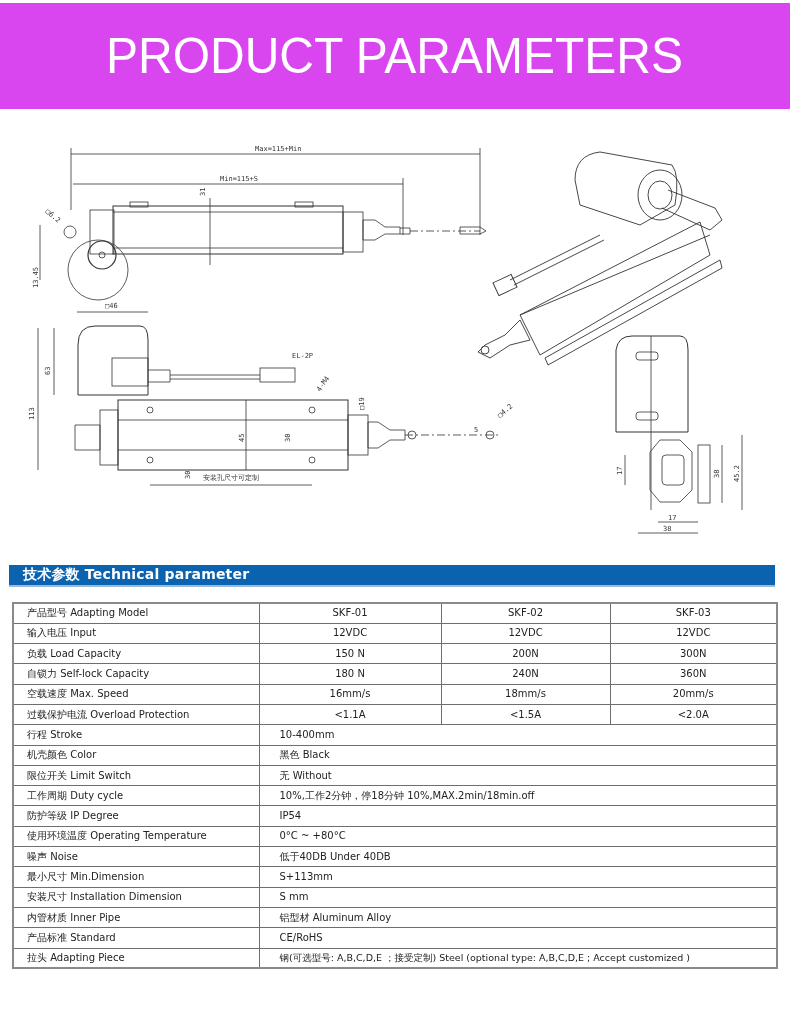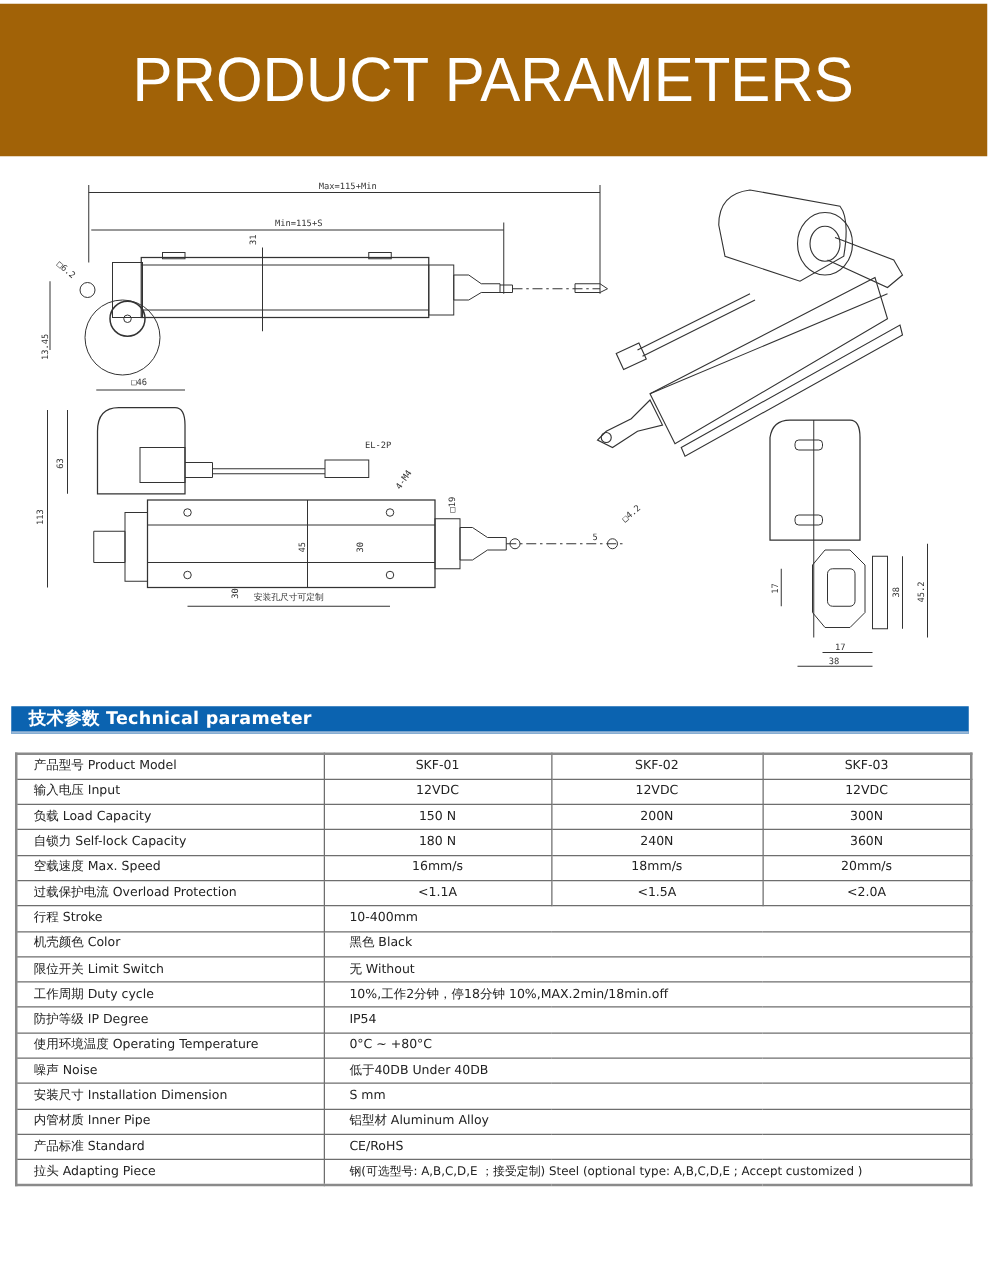--- a/index.html
+++ b/index.html
@@ -1,21 +1,21 @@
 <!DOCTYPE html>
 <html><head>
 <meta charset="utf-8">
 <style>
   * { box-sizing: border-box; margin: 0; padding: 0; }
   html, body { width: 790px; height: 1029px; background: #ffffff; overflow: hidden; }
   body { position: relative; font-family: "Liberation Sans", "DejaVu Sans", sans-serif; color: #222; }
 
   .banner {
-    position: absolute; left: 0; top: 3px; width: 790px; height: 122px;
-    background: #a16207; display: flex; align-items: center; justify-content: center;
+    position: absolute; left: 0; top: 3px; width: 790px; height: 106px;
+    background: #d946ef; display: flex; align-items: center; justify-content: center;
   }
   .banner-title {
     color: #ffffff; font-size: 50px; letter-spacing: 0px;
     font-family: "Liberation Sans", sans-serif; transform: scaleX(0.96);
   }
 
   .drawing { position: absolute; left: 0; top: 130px; width: 790px; height: 420px; }
   .drawing svg { width: 100%; height: 100%; }
   .dim-text { font-family: "DejaVu Sans Mono", monospace; font-size: 7px; fill: #333; }
 
@@ -162,21 +162,21 @@
 
 <table class="spec">
   <colgroup>
     <col style="width:246px">
       <col style="width:182px">
       <col style="width:169px">
       <col style="width:167px">
   </colgroup>
   <tbody>
     <tr>
-      <td>产品型号  Product Model</td>
+      <td>产品型号  Adapting Model</td>
       <td class="val">SKF-01</td>
       <td class="val">SKF-02</td>
       <td class="val">SKF-03</td>
     </tr>
     <tr>
       <td>输入电压  Input</td>
       <td class="val">12VDC</td>
       <td class="val">12VDC</td>
       <td class="val">12VDC</td>
     </tr>
@@ -226,20 +226,24 @@
     </tr>
     <tr>
       <td>使用环境温度 Operating Temperature</td>
       <td class="span" colspan="3">0°C ~ +80°C</td>
     </tr>
     <tr>
       <td>噪声  Noise</td>
       <td class="span" colspan="3">低于40DB  Under 40DB</td>
     </tr>
     <tr>
+      <td>最小尺寸  Min.Dimension</td>
+      <td class="span" colspan="3">S+113mm</td>
+    </tr>
+    <tr>
       <td>安装尺寸 Installation Dimension</td>
       <td class="span" colspan="3">S mm</td>
     </tr>
     <tr>
       <td>内管材质  Inner Pipe</td>
       <td class="span" colspan="3">铝型材  Aluminum Alloy</td>
     </tr>
     <tr>
       <td>产品标准  Standard</td>
       <td class="span" colspan="3">CE/RoHS</td>

